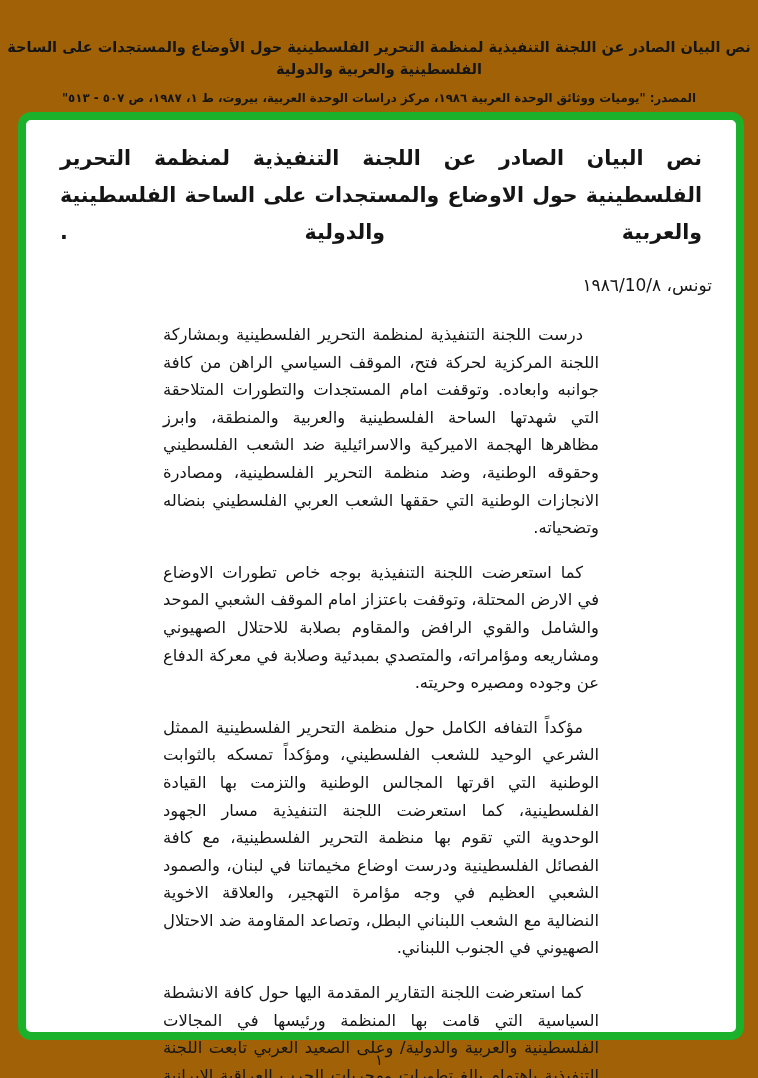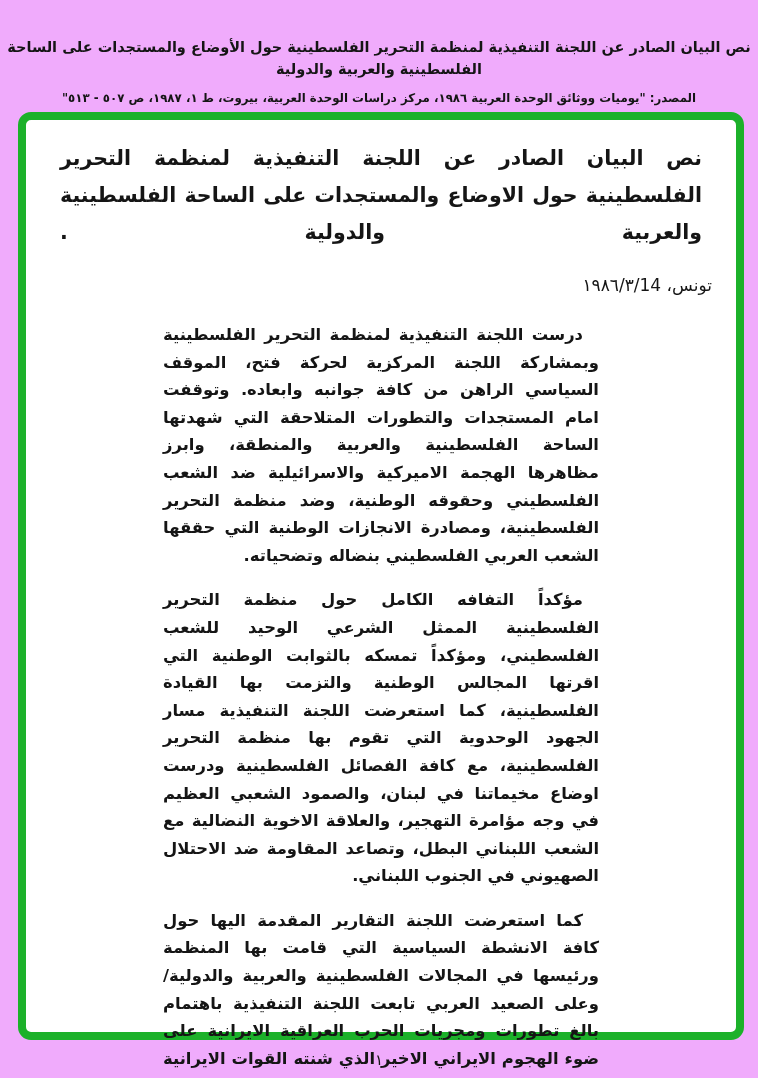--- a/index.html
+++ b/index.html
@@ -1,19 +1,19 @@
 <!DOCTYPE html>
 <html lang="ar"><head>
 <meta charset="utf-8">
 <style>
   html,body { margin:0; padding:0; background:#ffffff; }
   .page {
     position:relative;
     width:758px; height:1078px;
-    background:#f0abfc;
+    background:#a16207;
     font-family:"DejaVu Sans", sans-serif;
     color:#151515;
     overflow:hidden;
   }
 
   
   .top-header {
     position:absolute; top:36px; left:0; right:0;
     direction:rtl; text-align:center;
   }
@@ -52,21 +52,21 @@
   }
 
   .doc-body {
     width:436px;
     margin:26px auto 0 auto;
     direction:rtl;
     font-size:16.4px;
     line-height:27.6px;
     text-align:justify;
   }
-  .doc-body p { margin:0 0 17px 0; text-indent:16px;font-weight:bold; }
+  .doc-body p { margin:0 0 17px 0; text-indent:16px; }
 
   
   .page-number {
     position:absolute; left:0; right:0; bottom:9px;
     text-align:center; font-size:15px;
   }
 </style>
 </head>
 <body>
 
@@ -74,25 +74,26 @@
 
   <header class="top-header">
     <div class="header-title">نص البيان الصادر عن اللجنة التنفيذية لمنظمة التحرير الفلسطينية حول الأوضاع والمستجدات على الساحة الفلسطينية والعربية والدولية</div>
     <div class="header-source">المصدر:  "يوميات ووثائق الوحدة العربية ١٩٨٦، مركز دراسات الوحدة العربية، بيروت، ط ١، ١٩٨٧، ص ٥٠٧ - ٥١٣"</div>
   </header>
 
   <section class="doc-frame">
     <h1 class="doc-title">نص البيان الصادر عن اللجنة التنفيذية لمنظمة التحرير الفلسطينية حول الاوضاع والمستجدات على الساحة الفلسطينية والعربية والدولية .</h1>
 
     <div class="dateline">
-      <span>تونس، ١٩٨٦/٣/14</span>
+      <span>تونس، ١٩٨٦/10/٨</span>
     </div>
 
     <div class="doc-body">
       <p>درست اللجنة التنفيذية لمنظمة التحرير الفلسطينية وبمشاركة اللجنة المركزية لحركة فتح، الموقف السياسي الراهن من كافة جوانبه وابعاده. وتوقفت امام المستجدات والتطورات المتلاحقة التي شهدتها الساحة الفلسطينية والعربية والمنطقة، وابرز مظاهرها الهجمة الاميركية والاسرائيلية ضد الشعب الفلسطيني وحقوقه الوطنية، وضد منظمة التحرير الفلسطينية، ومصادرة الانجازات الوطنية التي حققها الشعب العربي الفلسطيني بنضاله وتضحياته.</p>
+      <p>كما استعرضت اللجنة التنفيذية بوجه خاص تطورات الاوضاع في الارض المحتلة، وتوقفت باعتزاز امام الموقف الشعبي الموحد والشامل والقوي الرافض والمقاوم بصلابة للاحتلال الصهيوني ومشاريعه ومؤامراته، والمتصدي بمبدئية وصلابة في معركة الدفاع عن وجوده ومصيره وحريته.</p>
       <p>مؤكداً التفافه الكامل حول منظمة التحرير الفلسطينية الممثل الشرعي الوحيد للشعب الفلسطيني، ومؤكداً تمسكه بالثوابت الوطنية التي اقرتها المجالس الوطنية والتزمت بها القيادة الفلسطينية، كما استعرضت اللجنة التنفيذية مسار الجهود الوحدوية التي تقوم بها منظمة التحرير الفلسطينية، مع كافة الفصائل الفلسطينية ودرست اوضاع مخيماتنا في لبنان، والصمود الشعبي العظيم في وجه مؤامرة التهجير، والعلاقة الاخوية النضالية مع الشعب اللبناني البطل، وتصاعد المقاومة ضد الاحتلال الصهيوني في الجنوب اللبناني.</p>
       <p>كما استعرضت اللجنة التقارير المقدمة اليها حول كافة الانشطة السياسية التي قامت بها المنظمة ورئيسها في المجالات الفلسطينية والعربية والدولية/ وعلى الصعيد العربي تابعت اللجنة التنفيذية باهتمام بالغ تطورات ومجريات الحرب العراقية الايرانية على ضوء الهجوم الايراني الاخير الذي شنته القوات الايرانية ضد اراضي</p>
     </div>
   </section>
 
   <footer class="page-number">١</footer>
 
 </div>
 
 </body></html>

